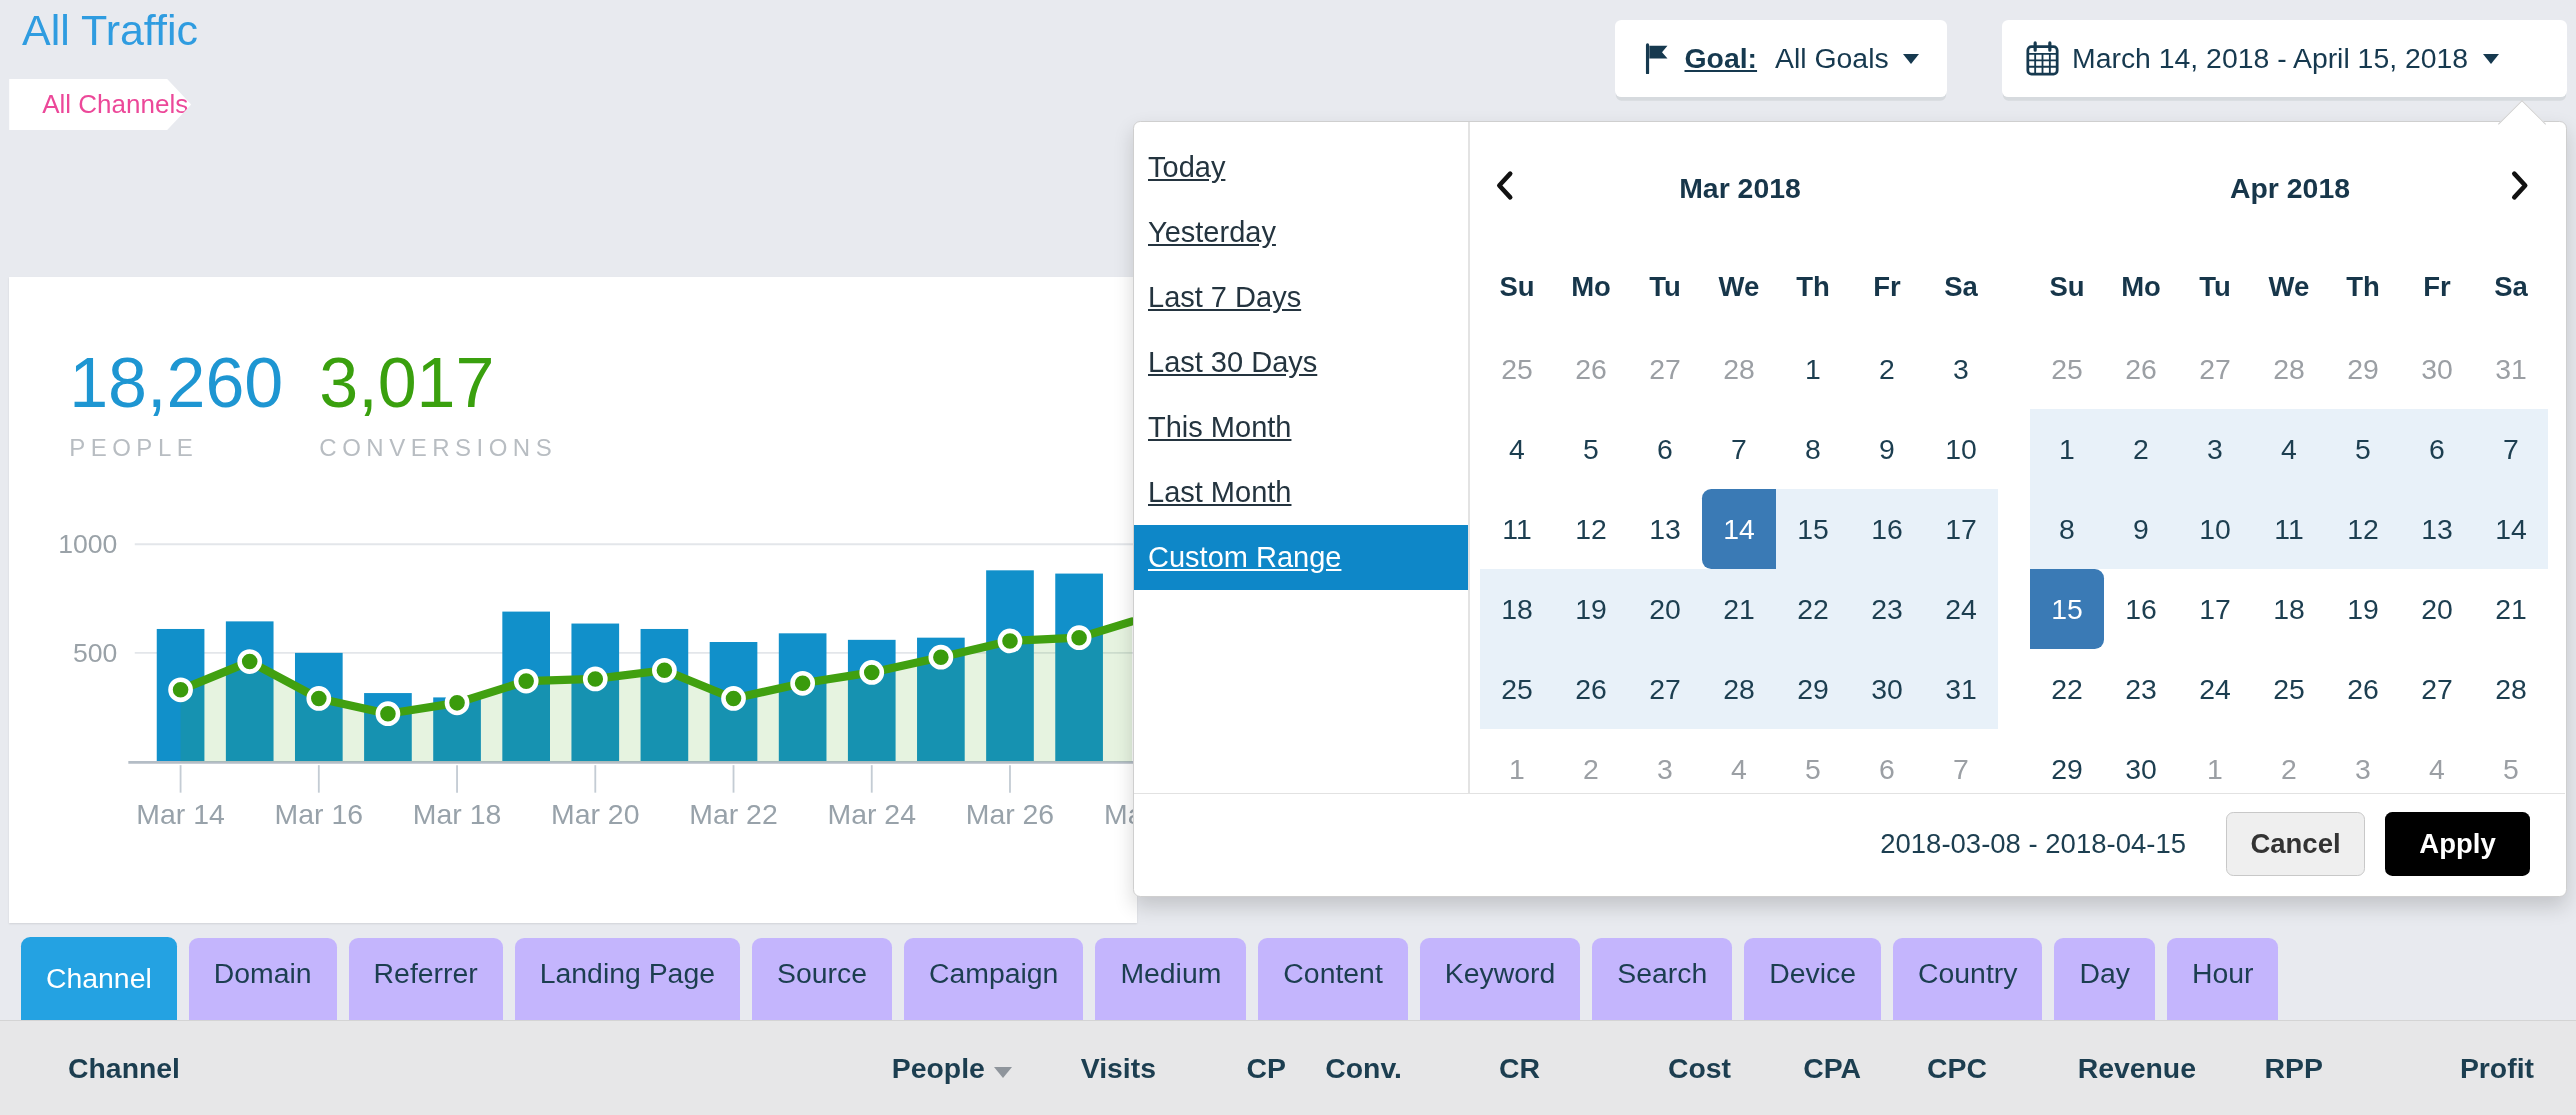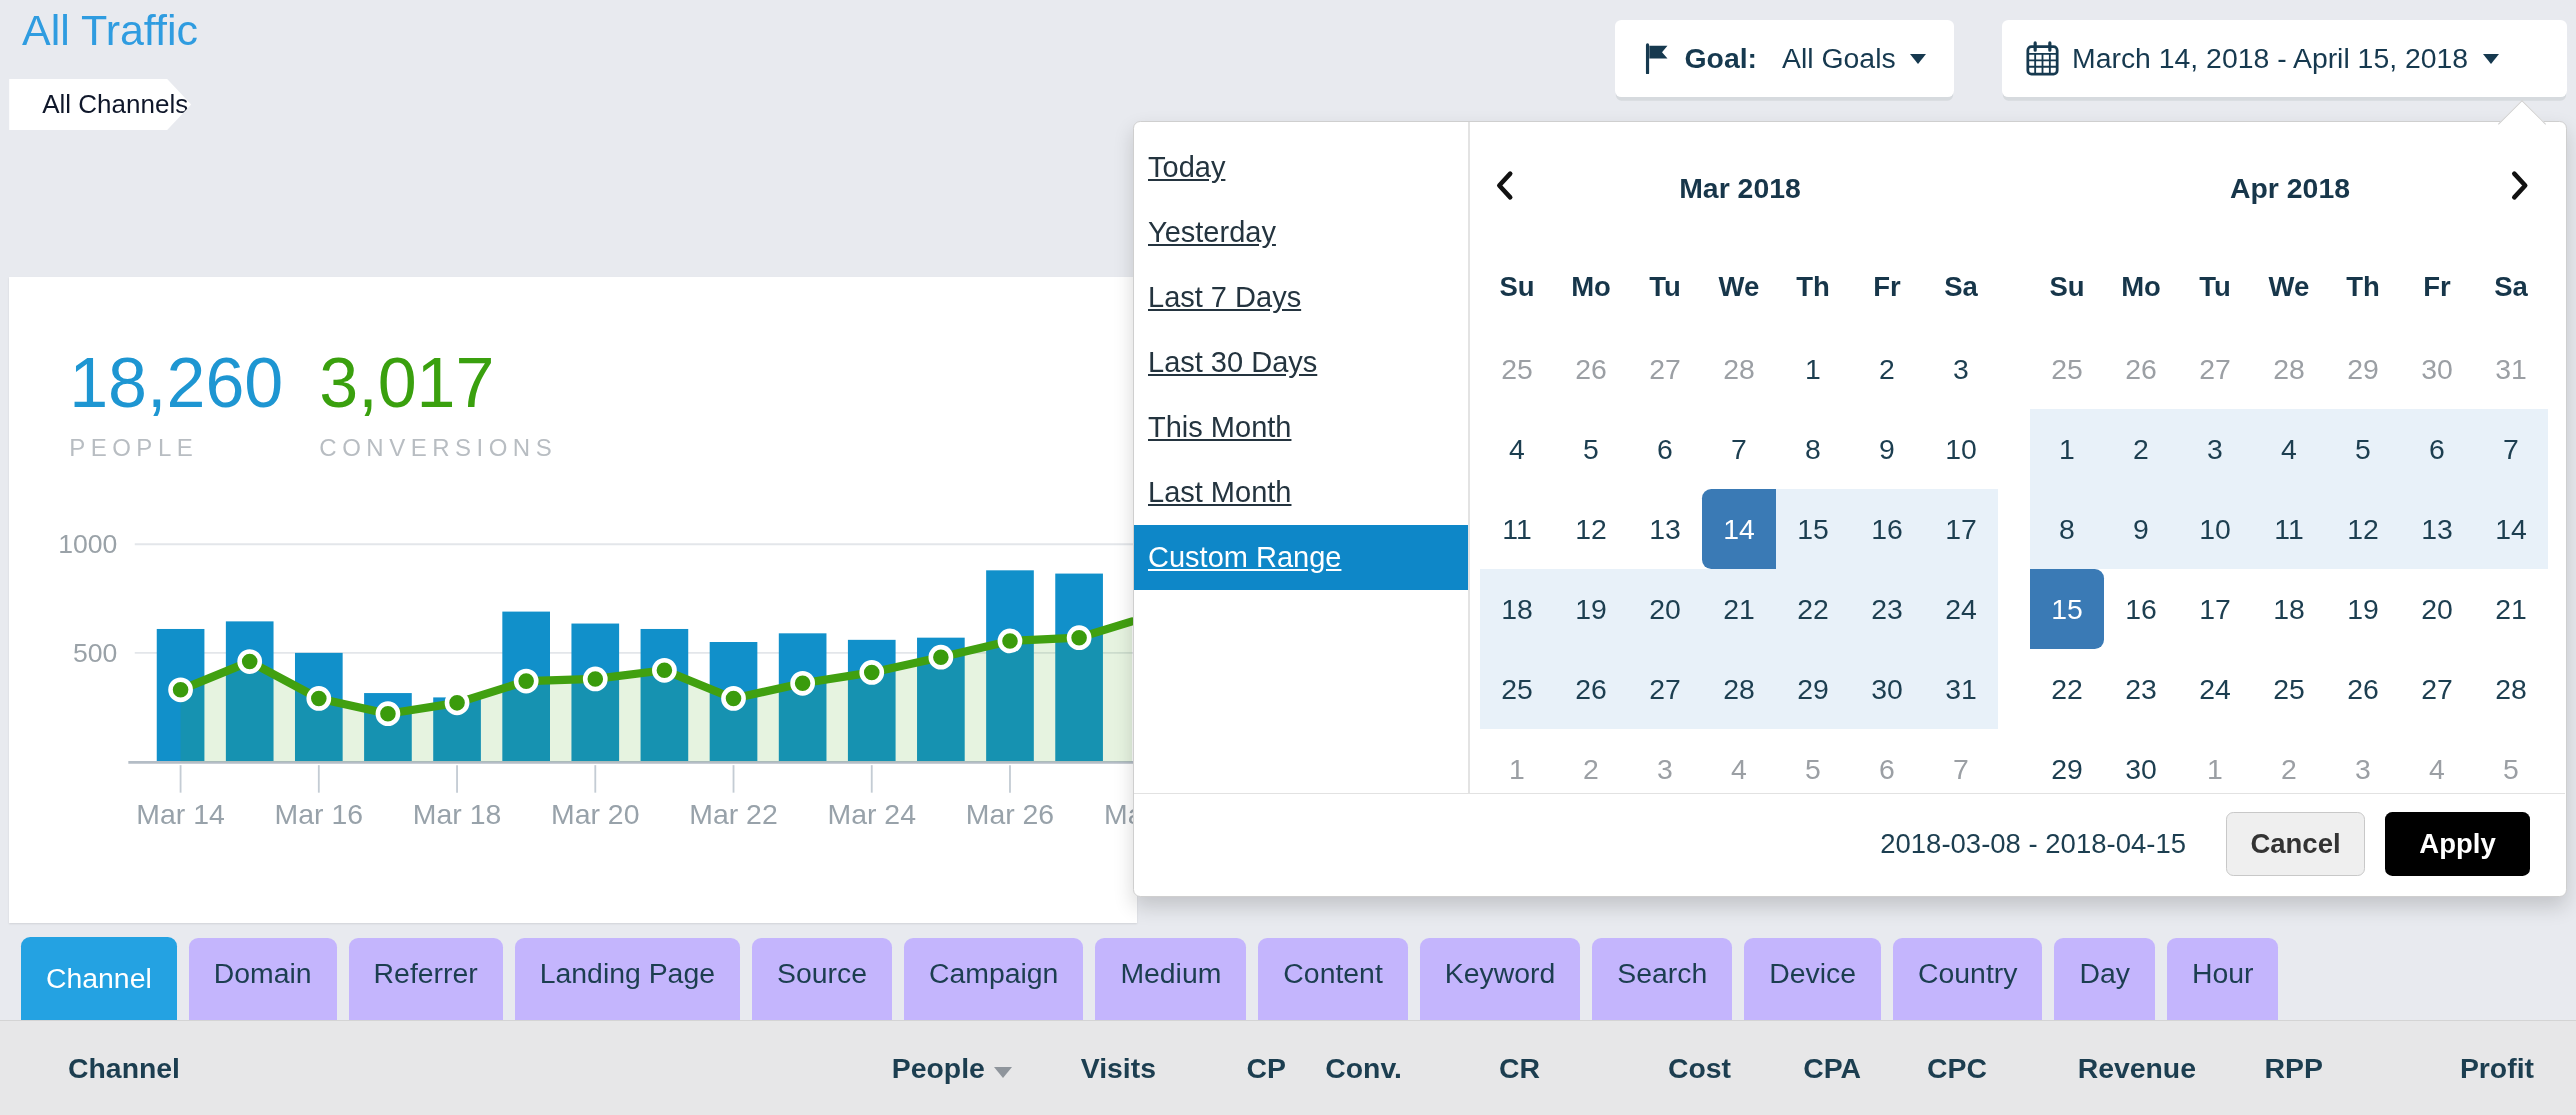--- a/index.html
+++ b/index.html
@@ -8,24 +8,24 @@
 
   
   #page-title{left:22px;top:5.5px;font-size:43px;color:#2f9ce0;}
   .top-btn{top:20px;height:77px;background:#fff;border-radius:6.4px;display:flex;align-items:center;
            box-shadow:0 4.6px 0 -0.9px #d6dade;color:#16394f;font-size:28.4px;cursor:pointer;}
   #goal-btn{left:1615px;padding:0 27.5px;}
   #date-btn{left:2002px;width:565px;padding:0 24px;box-sizing:border-box;align-items:center;}
   .top-btn .ic{margin-right:13px;display:flex;align-items:center;}
   .caret{width:0;height:0;border-left:8.3px solid transparent;border-right:8.3px solid transparent;
          border-top:10px solid #16394f;margin-left:14.7px;}
-  .blabel{font-weight:bold;margin-right:25px;}
-
-  
-  #crumb{left:9.2px;top:79px;height:51px;width:182px;background:#fff;color:#0f172a;font-size:26px;
+  .blabel{font-weight:bold;margin-right:18px;text-decoration:underline;}
+
+  
+  #crumb{left:9.2px;top:79px;height:51px;width:182px;background:#fff;color:#ec4899;font-size:26px;
          display:flex;align-items:center;padding-left:33px;box-sizing:border-box;
          clip-path:polygon(0 0,158px 0,182px 50%,158px 100%,0 100%);}
 
   
   #card{left:9.2px;top:277px;width:1128px;height:646px;background:#fff;box-shadow:0 0.9px 1.8px rgba(0,0,0,.1);overflow:hidden;}
   #stats{position:absolute;left:60px;top:66px;display:flex;gap:36px;}
   .stat-num{font-size:70px;}
   #stat-people .stat-num{color:#1e96d2;}
   #stat-conv .stat-num{color:#3aa00e;}
   .stat-label{font-size:24px;color:#b8bdc2;letter-spacing:5.5px;margin-top:11px;}

